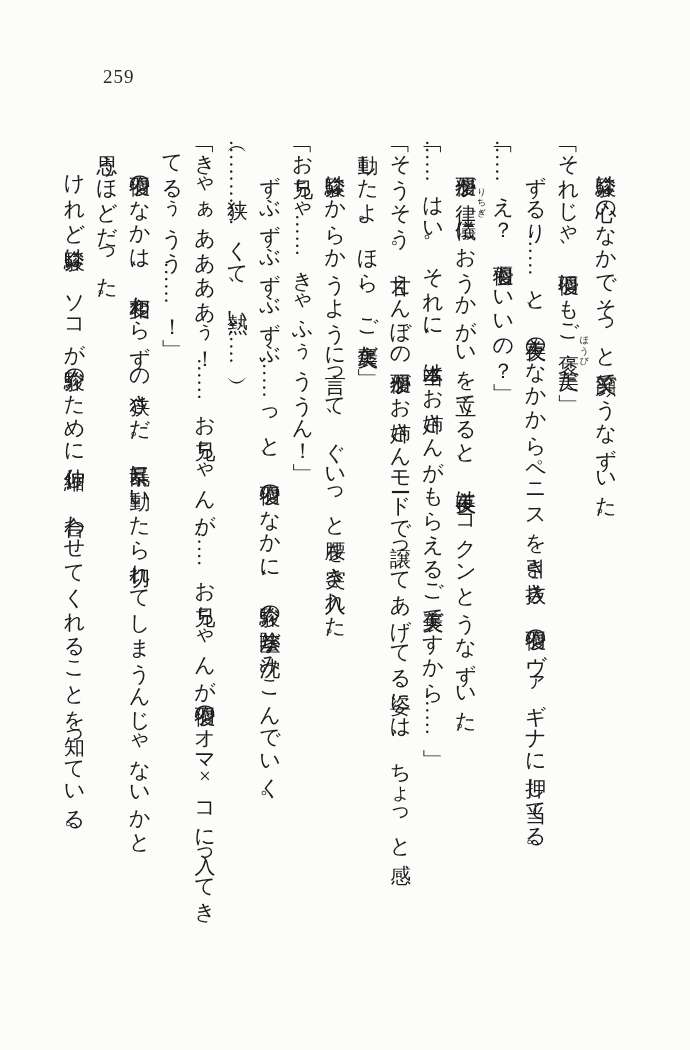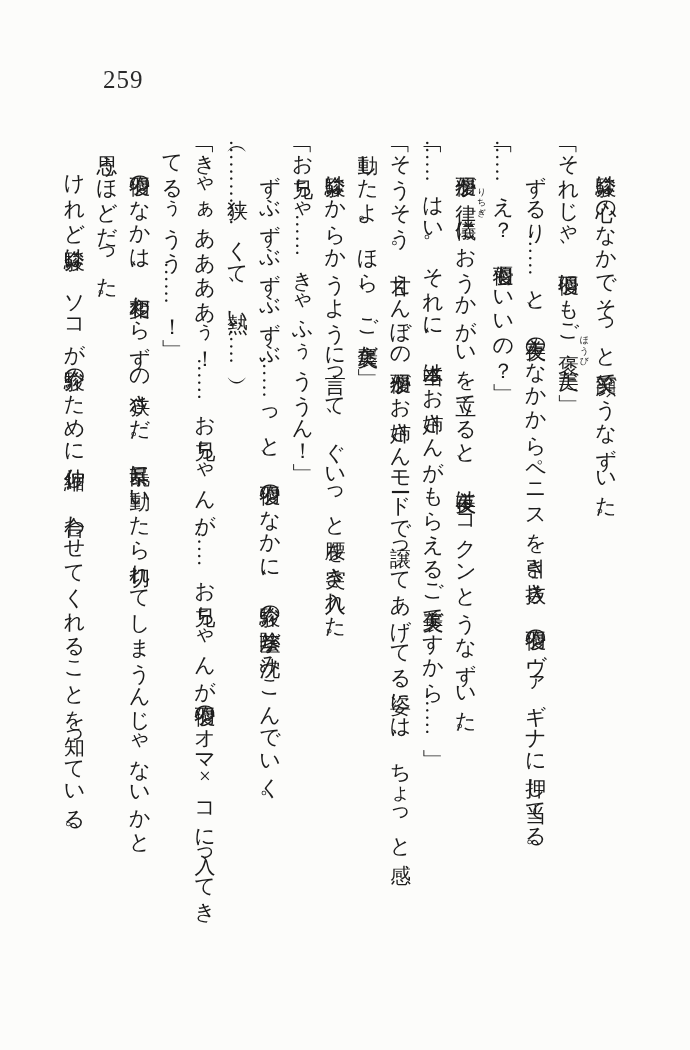--- a/index.html
+++ b/index.html
@@ -15,21 +15,21 @@
   .page {
     position: relative;
     width: 690px;
     height: 1050px;
     background: #fcfcfa;
   }
   .page-number {
     position: absolute;
     left: 103px;
     top: 66px;
-    font-size: 25px;
+    font-size: 19px;
     letter-spacing: 1px;
     color: #2b2b2b;
     font-family: "Liberation Serif", "DejaVu Serif", serif;
   }
   .text-area {
     position: absolute;
     top: 139px;
     right: 68px;
     width: 556px;
     height: 880px;

